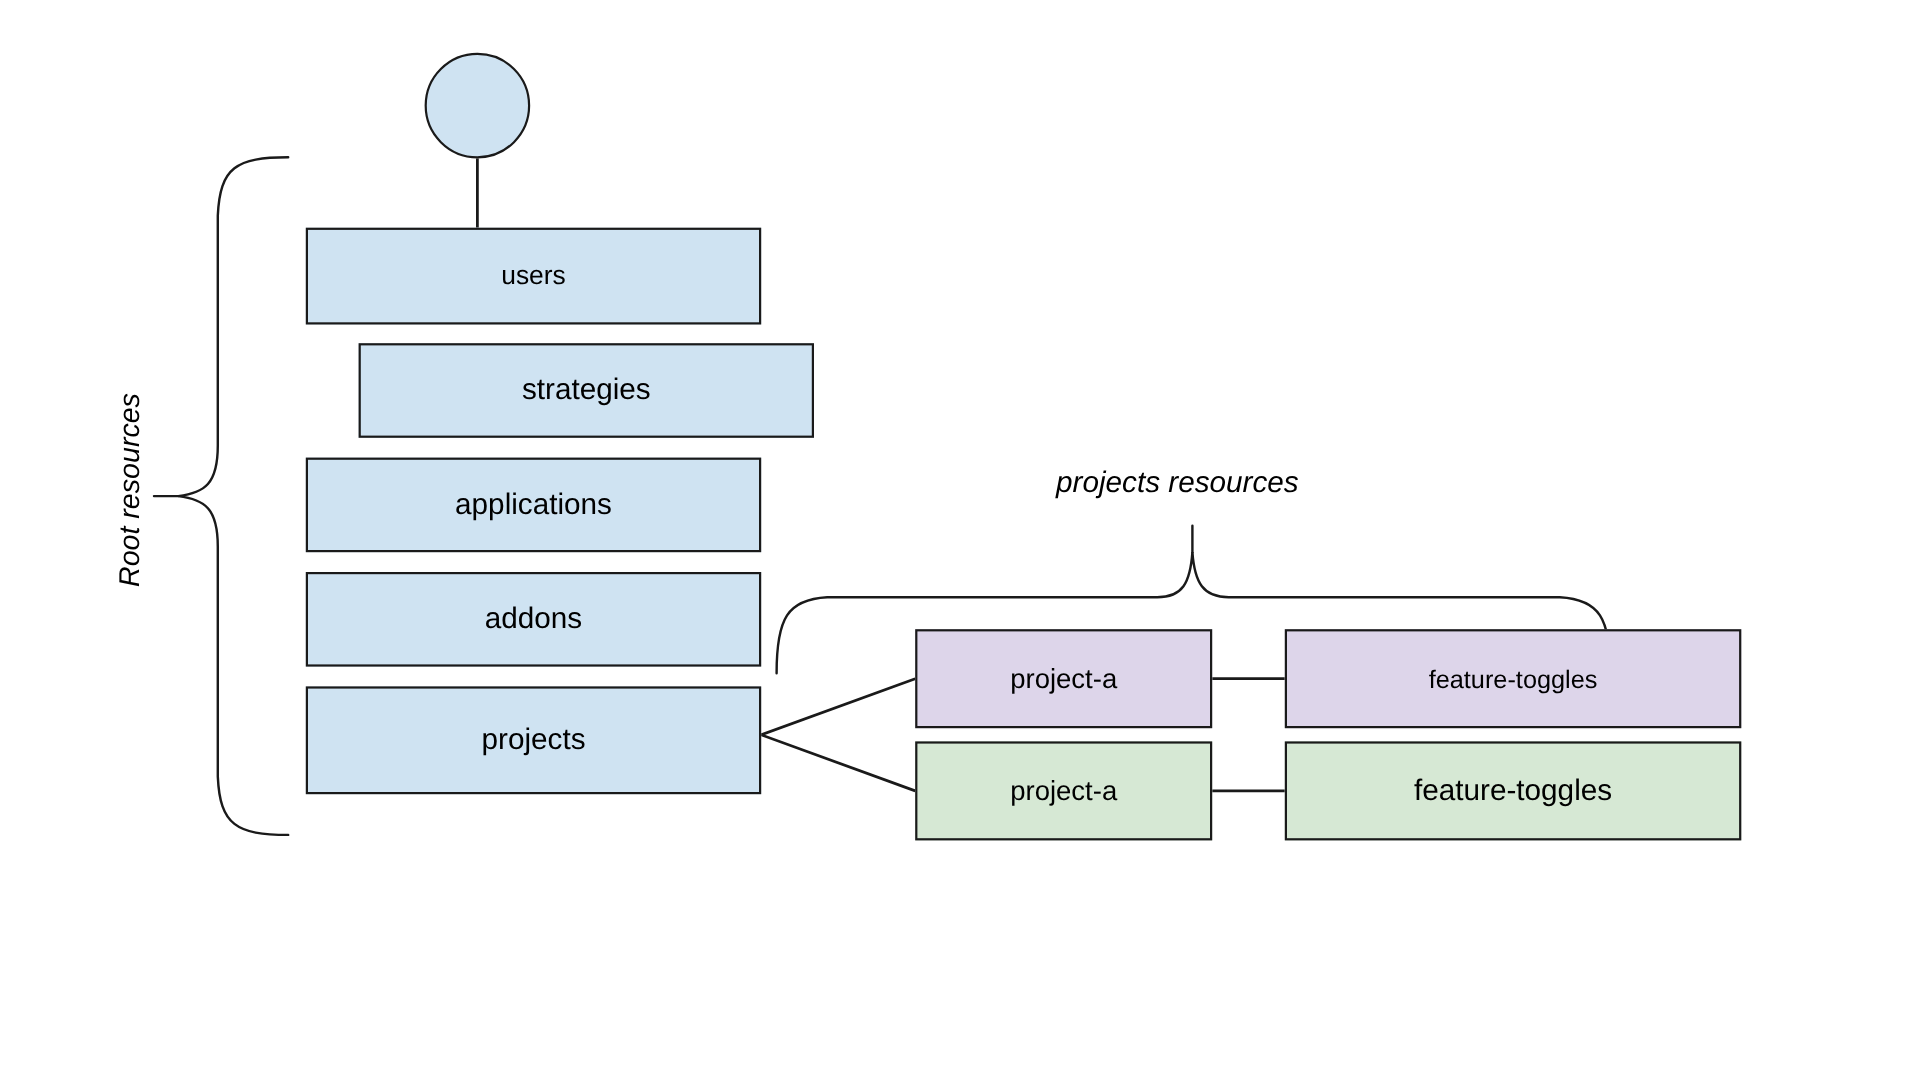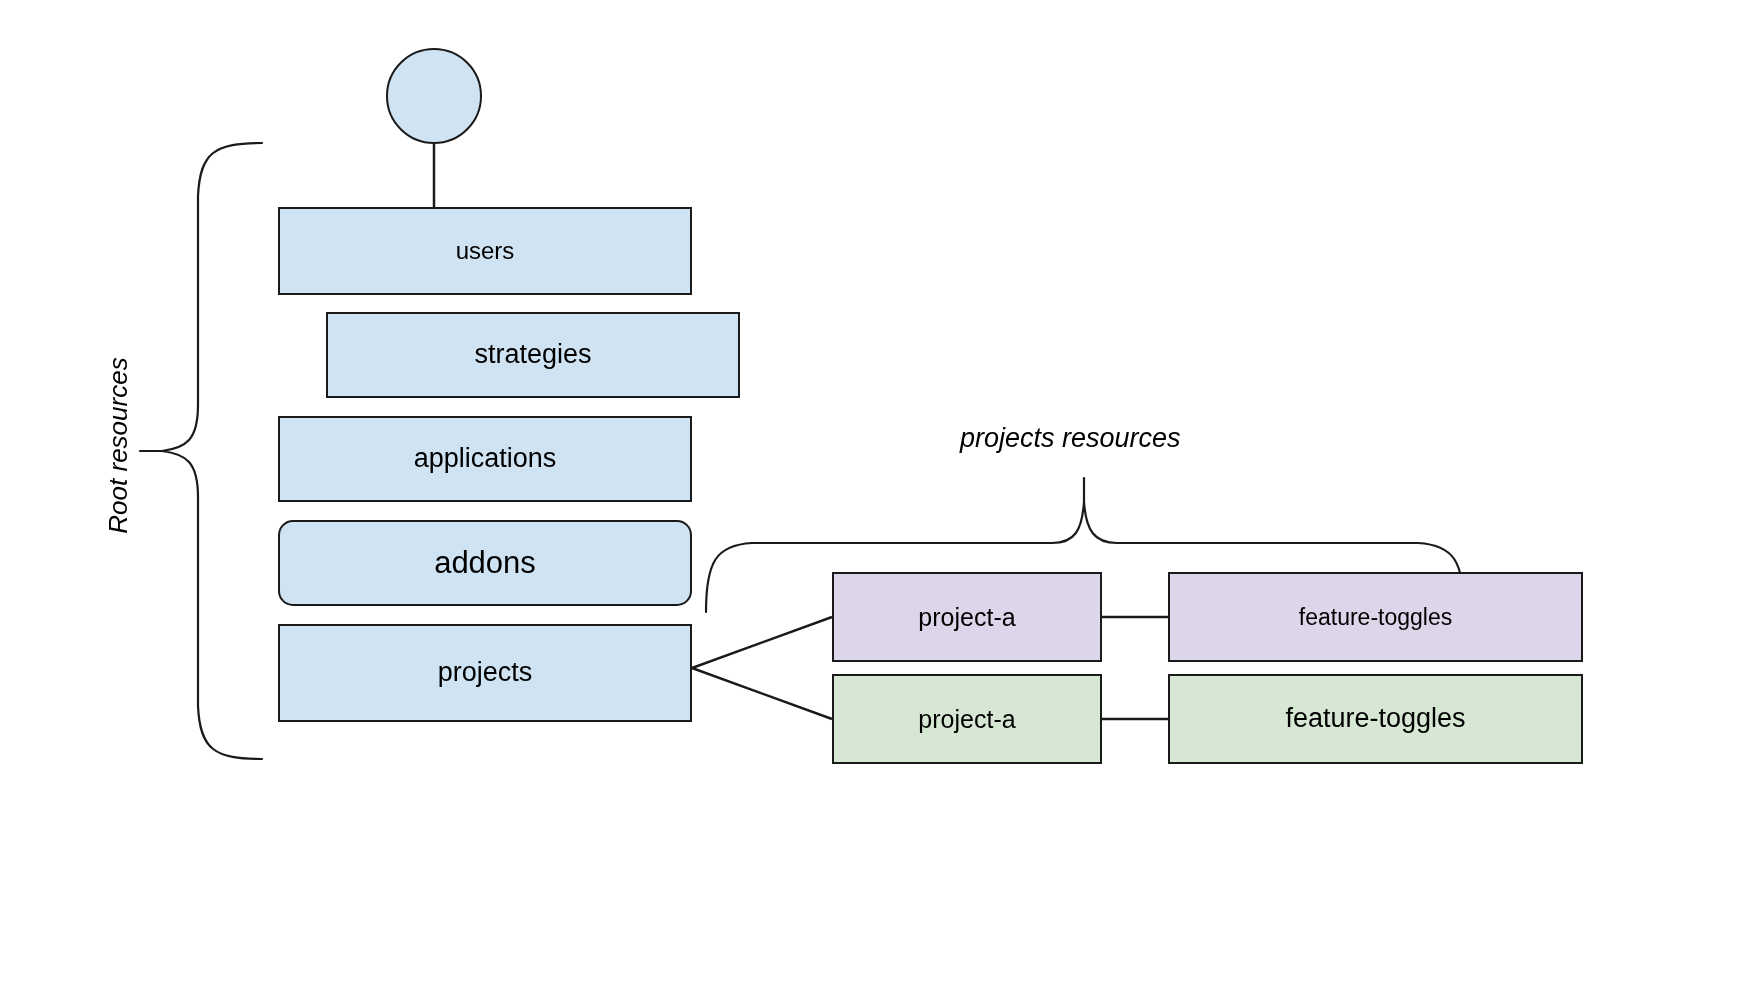--- a/index.html
+++ b/index.html
@@ -108,21 +108,21 @@
   </div>
 
   <div class="node node-blue" style="left:278px; top:312px; width:414px; height:86px; font-size:27px;margin-left:48px;">
     <span>strategies</span>
   </div>
 
   <div class="node node-blue" style="left:278px; top:416px; width:414px; height:86px; font-size:27px;align-items:center;">
     <span>applications</span>
   </div>
 
-  <div class="node node-blue" style="left:278px; top:520px; width:414px; height:86px; font-size:31px;border-radius:15px;">
+  <div class="node node-blue" style="left:278px; top:520px; width:414px; height:86px; font-size:27px;">
     <span>addons</span>
   </div>
 
   <div class="node node-blue" style="left:278px; top:624px; width:414px; height:98px; font-size:27px;">
     <span>projects</span>
   </div>
 
   <div class="node node-purple" style="left:832px; top:572px; width:270px; height:90px; font-size:25px;">
     <span>project-a</span>
   </div>

